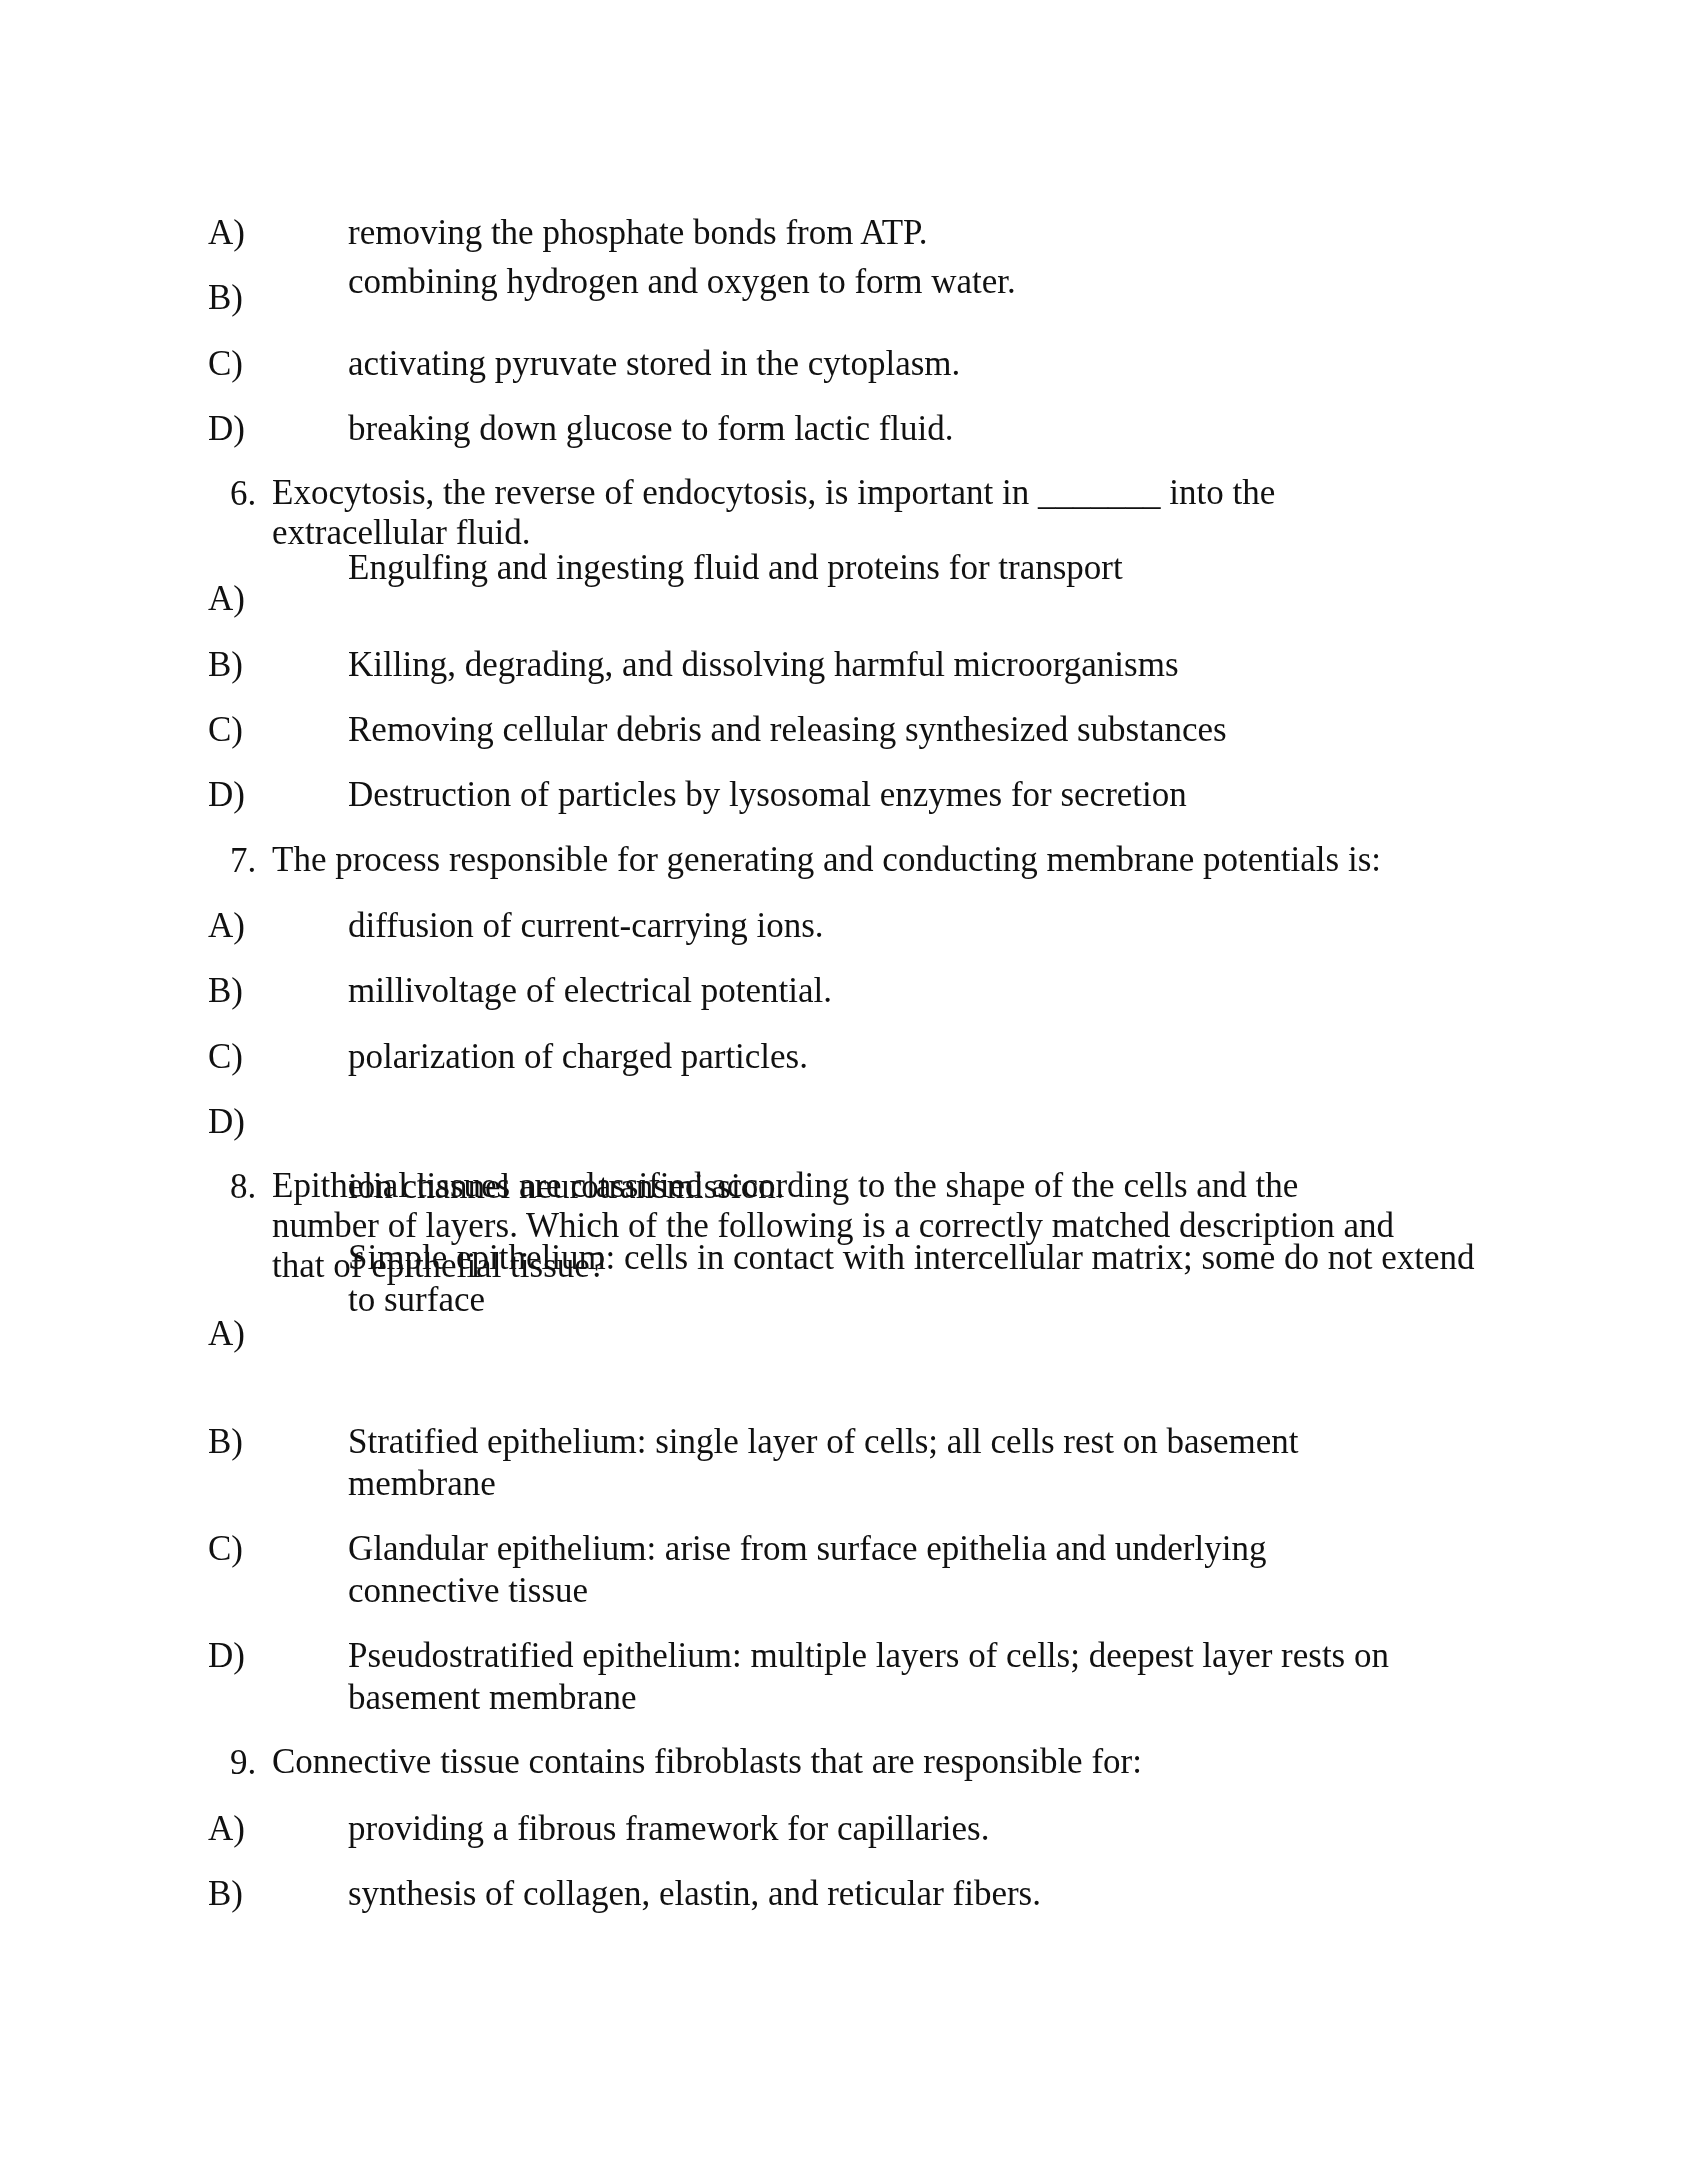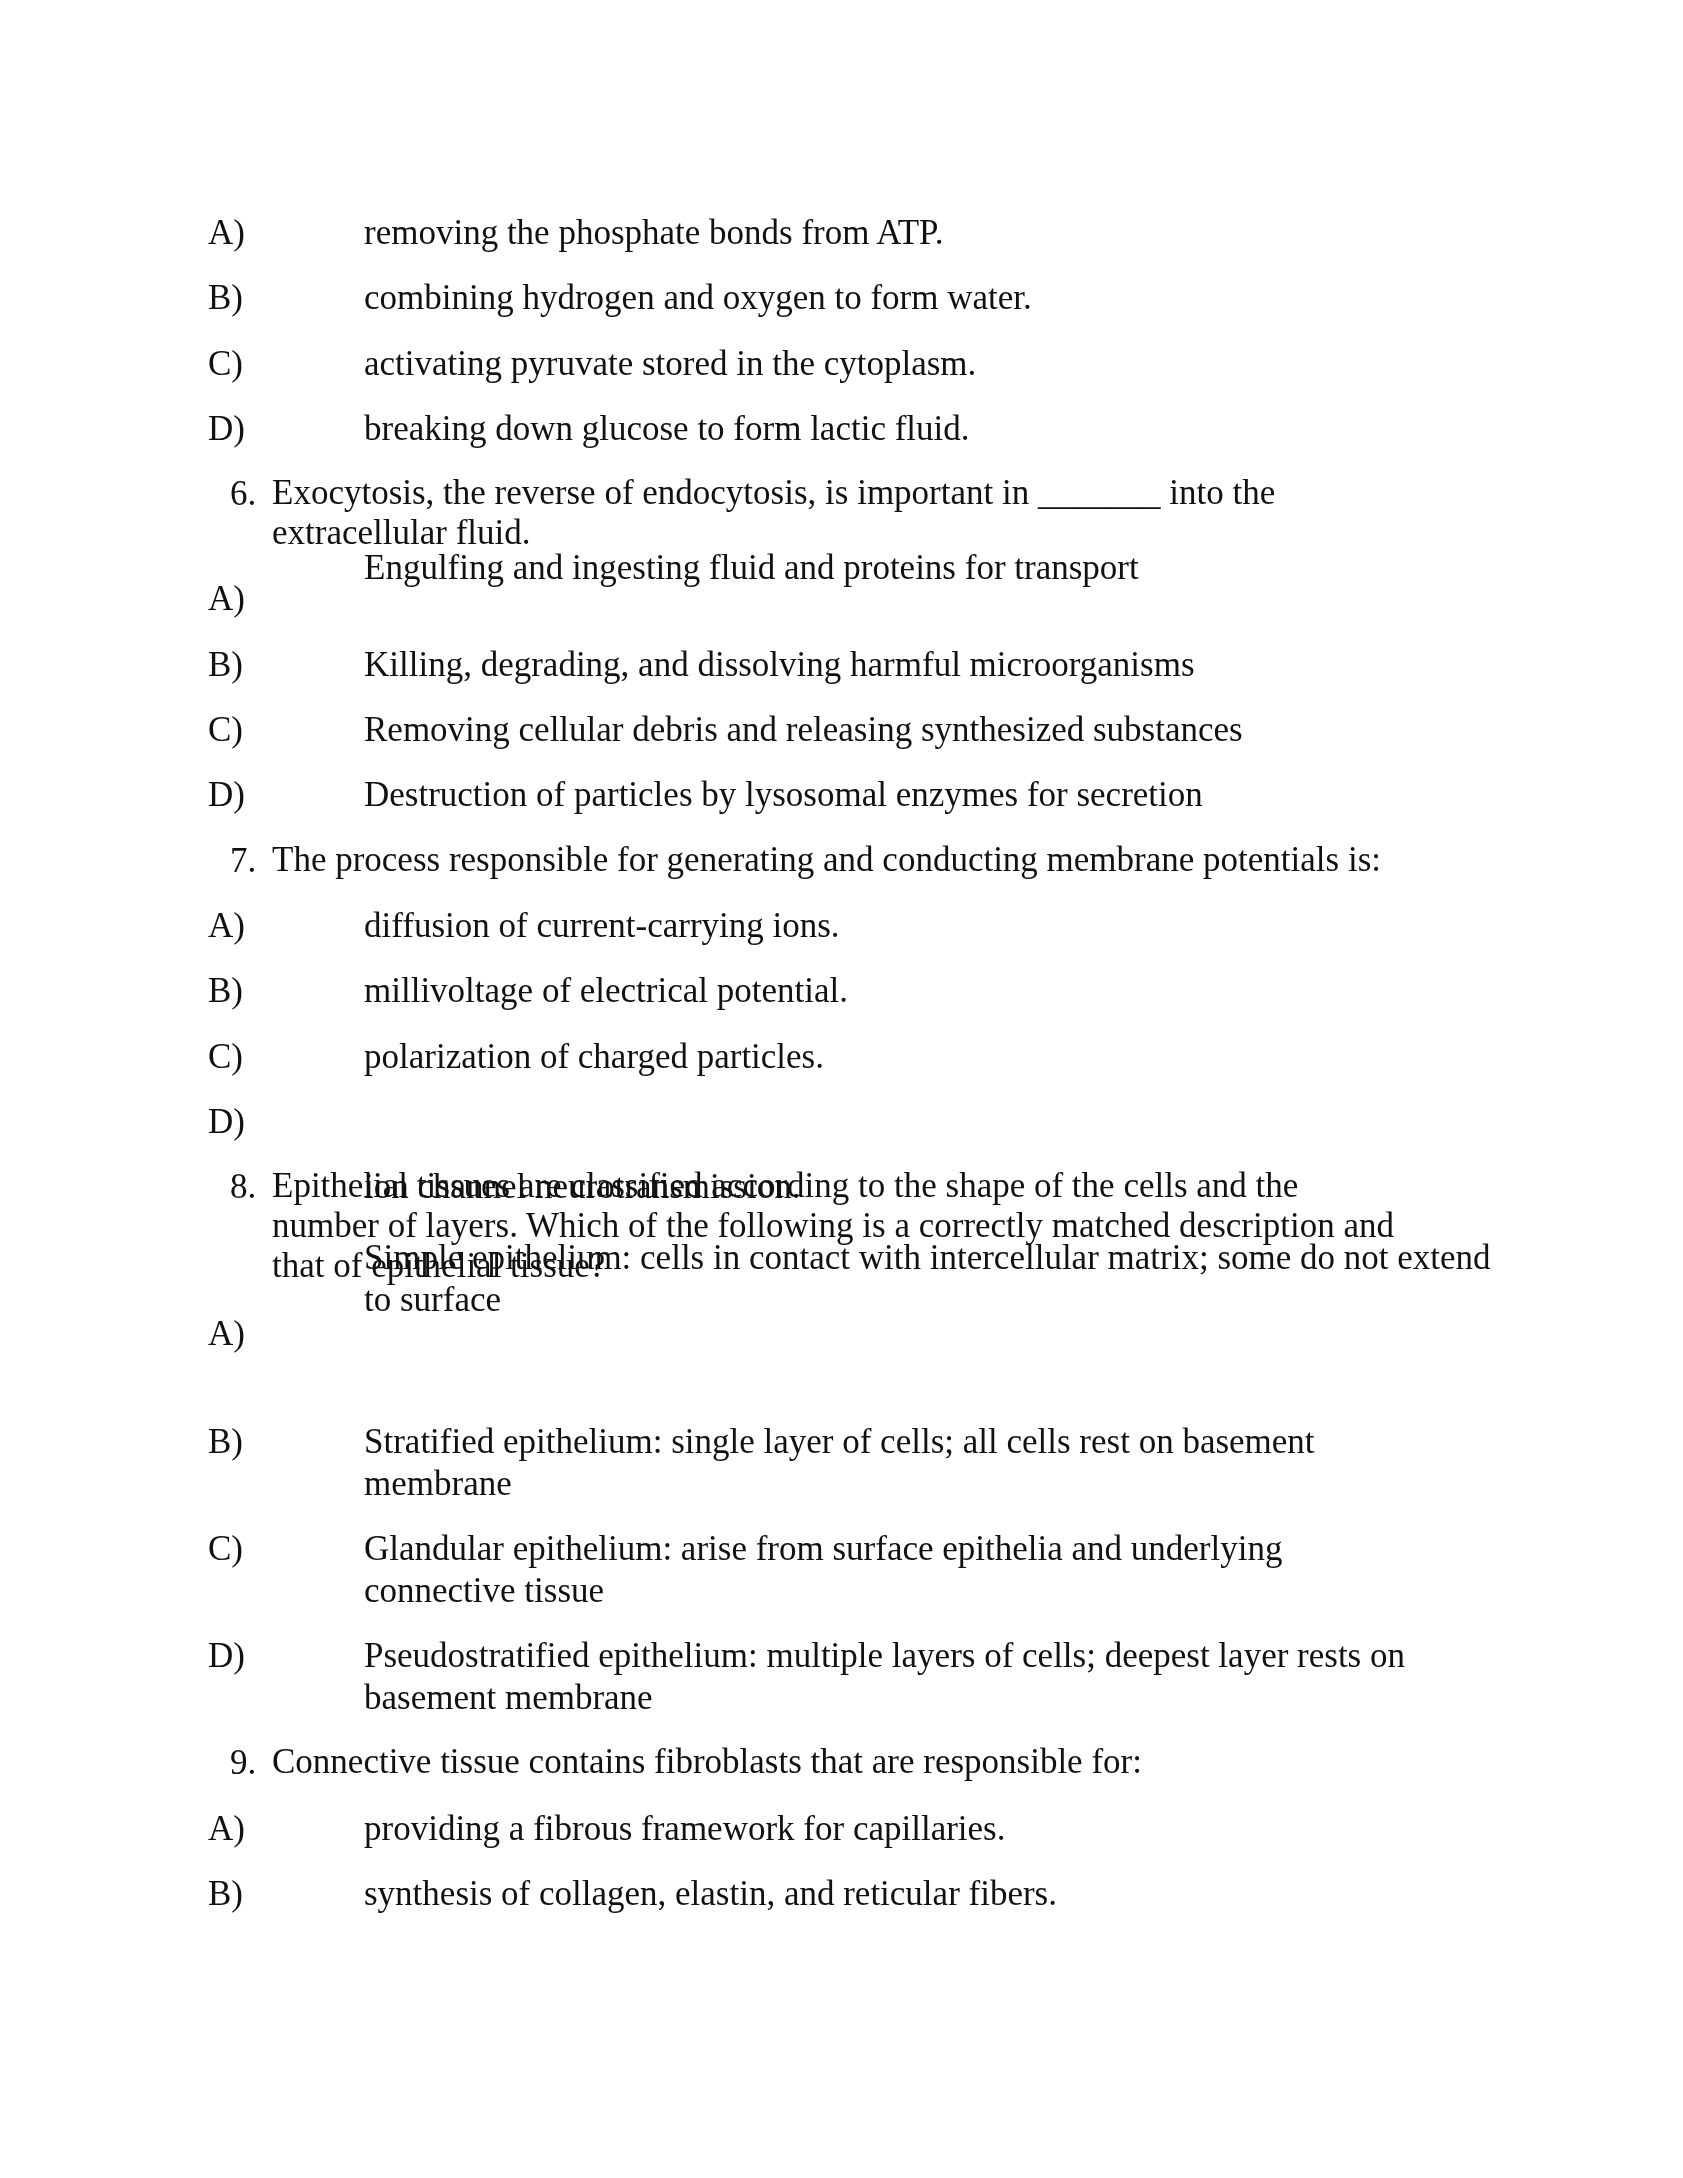--- a/index.html
+++ b/index.html
@@ -1,33 +1,33 @@
 <!DOCTYPE html>
 <html><head>
 <meta charset="utf-8">
 <style>
   html, body { margin:0; padding:0; background:#ffffff; }
   body { width:1683px; height:2178px; position:relative; overflow:hidden;
          font-family:"Liberation Serif", "DejaVu Serif", serif; color:#111; font-size:35px; }
   .label { position:absolute; left:208px; line-height:42px; }
-  .opt { position:absolute; left:348px; width:1109px; line-height:42px;margin-left:16px; }
+  .opt { position:absolute; left:348px; width:1109px; line-height:42px; }
   .qnum { position:absolute; left:230px; line-height:42px; }
   .qtext { position:absolute; left:272px; width:1188px; line-height:40px; }
 </style>
 </head>
 <body>
 
 <div id="page">
   <div>
       <span class="label" style="top:212px">A)</span>
       <span class="opt" style="top:212px">removing the phosphate bonds from ATP.</span>
     </div>
   <div>
       <span class="label" style="top:277px">B)</span>
-      <span class="opt" style="top:277px">combining hydrogen and oxygen to form water.</span>
+      <span class="opt" style="top:261px">combining hydrogen and oxygen to form water.</span>
     </div>
   <div>
       <span class="label" style="top:343px">C)</span>
       <span class="opt" style="top:343px">activating pyruvate stored in the cytoplasm.</span>
     </div>
   <div>
       <span class="label" style="top:408px">D)</span>
       <span class="opt" style="top:408px">breaking down glucose to form lactic fluid.</span>
     </div>
 

